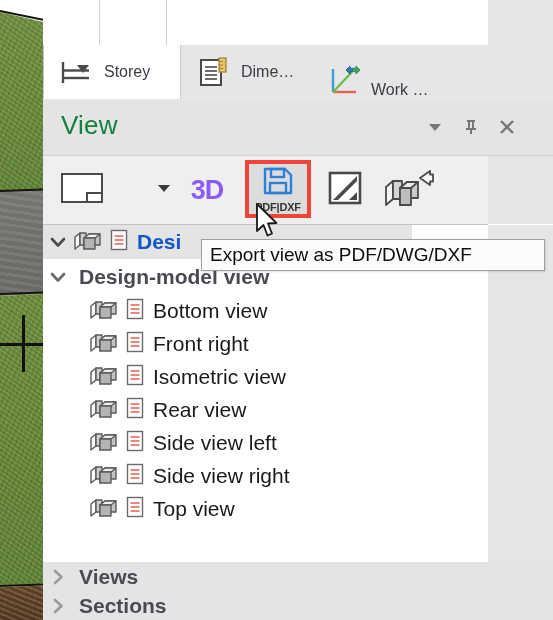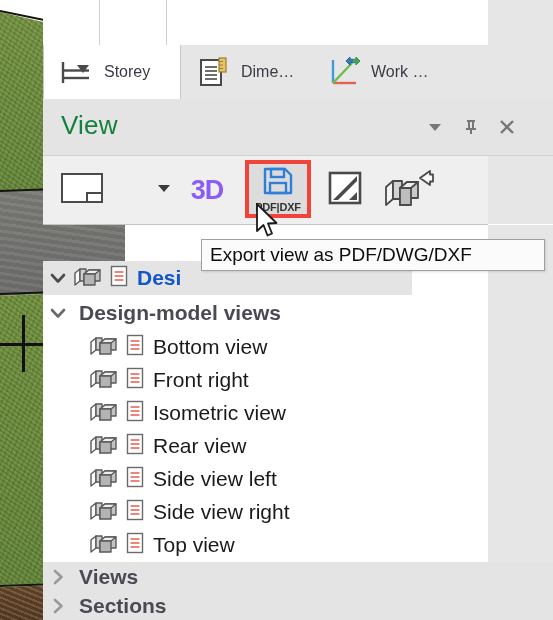--- a/index.html
+++ b/index.html
@@ -120,21 +120,21 @@
     border-right: 1px solid #c9c9c9;
   }
   .tab-label {
     font-size: 16px;
     color: #3b3b46;
     white-space: nowrap;
   }
   .tab-icon { width: 36px; height: 36px; flex: none; display:block; }
   #tab-storey { left: 0; width: 138px; }
   #tab-dim    { left: 138px; width: 130px; }
-  #tab-work   { left: 268px; width: 175px; }
+  #tab-work   { left: 268px; width: 175px; align-items: flex-end; }
 
   
   #panel-header {
     position: absolute; left: 43px; top: 100px; width: 510px; height: 55px;
     background: #e4e4e4;
     border-bottom: 1px solid #d0d0d0;
   }
   #panel-title {
     position: absolute; left: 18px; top: 10px;
     font-size: 26px; color: #15803d;
@@ -181,21 +181,20 @@
     font-size: 11px; font-weight: bold; color: #333; letter-spacing: -.2px;
   }
   #tb-image  { left: 276px; width: 52px; }
   #tb-model  { left: 334px; width: 62px; }
 
   
   #tree {
     position: absolute; left: 43px; top: 225px; width: 369px; height: 337px;
     background: #ffffff;
     overflow: hidden;
-    margin-top: 36px;
   }
   #tree-right {
     position: absolute; left: 488px; top: 225px; width: 65px; height: 337px;
     background: #e6e6e6;
   }
   .row {
     position: relative;
     display: flex; align-items: center;
     height: 34px;
     cursor: default;
@@ -463,21 +462,21 @@
       </span>
       <span class="txt">Desi</span>
     </div>
 
     <div class="row grouprow">
       <span class="chev">
         <svg width="18" height="18" viewBox="0 0 18 18">
           <path d="M3 6 L9 12.5 L15 6" fill="none" stroke="#6a6a6a" stroke-width="2.6" stroke-linecap="round" stroke-linejoin="round"></path>
         </svg>
       </span>
-      <span class="txt">Design-model views</span>
+      <span class="txt">Design-model view</span>
     </div>
 
     <div class="row leafrow">
       <span class="ic">
         <svg width="30" height="24" viewBox="0 0 30 24">
           <g stroke="#5a5a5a" stroke-width="1.4" stroke-linejoin="round">
             <path d="M2 9 L7 5 L7 17 L2 21 Z" fill="#fbfbfb"></path>
             <path d="M7 5 L13 5 L13 17 L7 17 Z" fill="#cfcfcf"></path>
             <path d="M11 10 L16 6 L27 6 L27 17 L16 17 L11 21 Z" fill="#c2c2c2"></path>
             <path d="M11 10 L16 6 L27 6 L22 10 Z" fill="#f0f0f0"></path>

